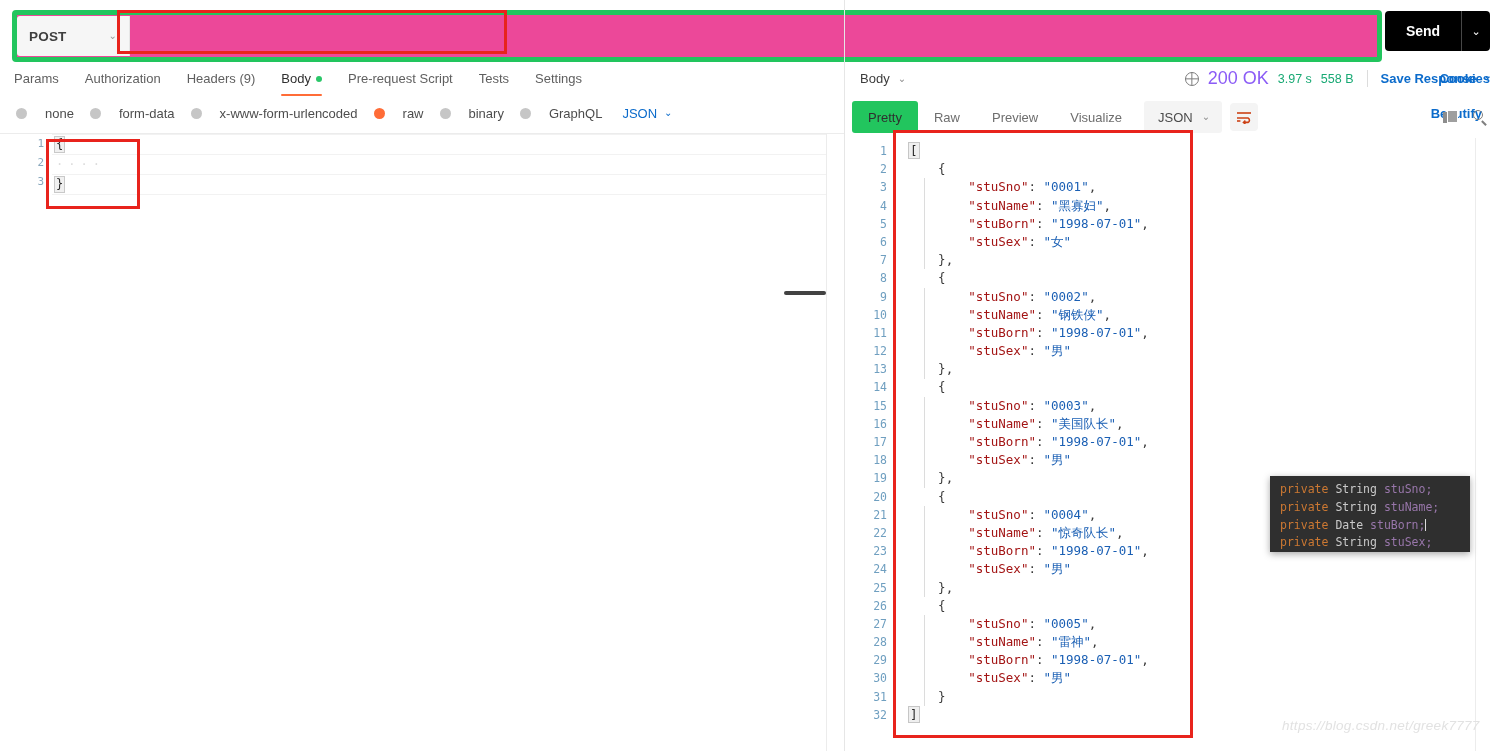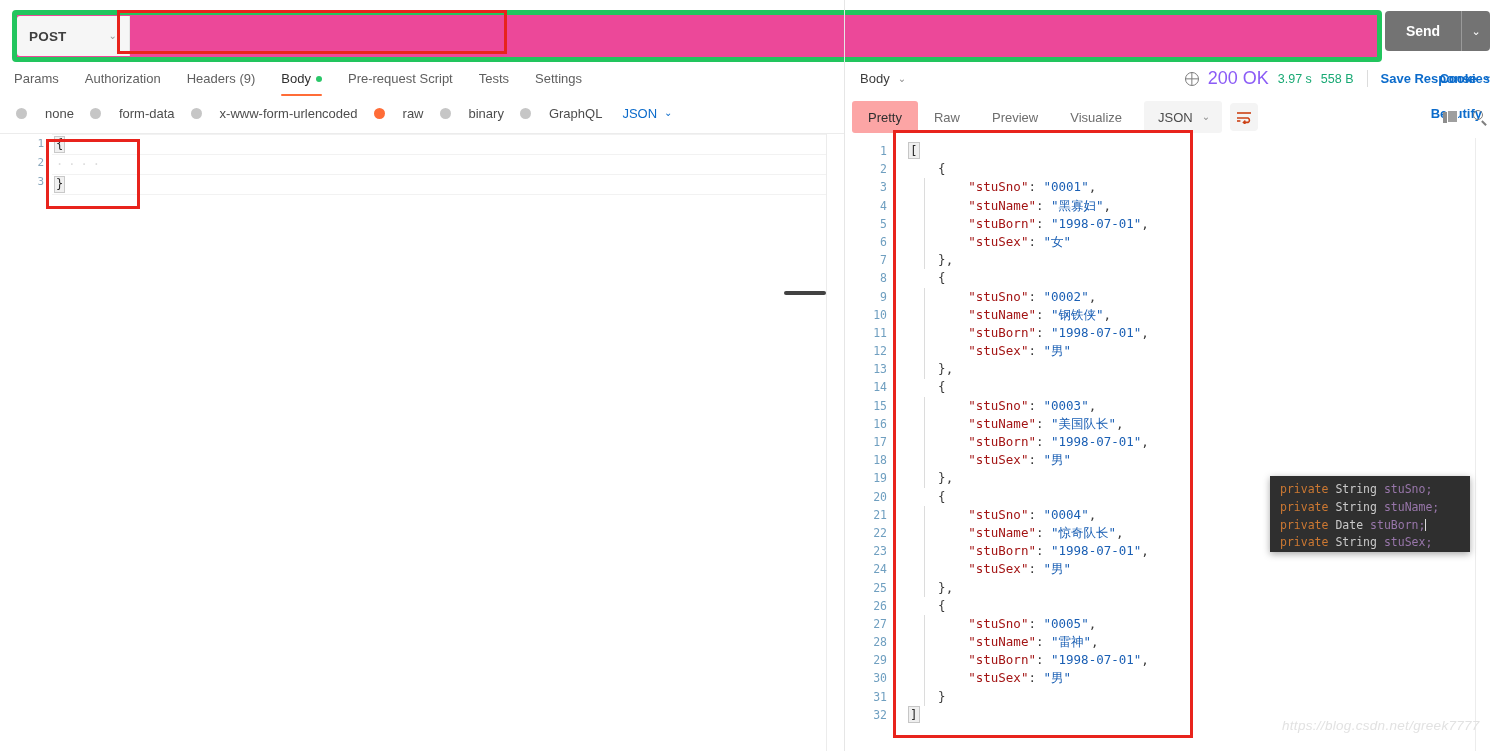--- a/index.html
+++ b/index.html
@@ -14,21 +14,21 @@
   .urlbar{position:absolute;left:0;top:0;width:1510px;height:62px;background:#fff;}
   .url-wrap{position:absolute;left:12px;top:10px;width:1360px;height:42px;
     border:5px solid #22c55e;border-radius:4px;background:#ec4899;display:flex;align-items:center;}
   .method{width:113px;height:40px;background:#f6f6f6;border-right:1px solid #e6e6e6;
     display:flex;align-items:center;justify-content:space-between;padding:0 12px;box-sizing:border-box;
     border-radius:3px 0 0 3px;cursor:pointer;}
   .method-label{font-weight:bold;font-size:13.5px;color:#3f3f3f;letter-spacing:.2px;}
   .chev{color:#9a9a9a;font-size:10px;line-height:1;}
   .url-input{flex:1;height:40px;display:flex;align-items:center;padding-left:16px;
     font-size:14px;color:#3d3d3d;cursor:text;}
-  .send-btn{position:absolute;left:1385px;top:11px;width:105px;height:40px;background:#737373;
+  .send-btn{position:absolute;left:1385px;top:11px;width:105px;height:40px;background:#000000;
     border-radius:4px;display:flex;align-items:center;overflow:hidden;cursor:pointer;}
   .send-main{flex:1;display:flex;align-items:center;justify-content:center;color:#fff;
     font-weight:bold;font-size:14px;height:100%;}
   .send-sep{width:1px;height:100%;background:rgba(255,255,255,.28);}
   .send-caret{width:28px;display:flex;align-items:center;justify-content:center;color:#fff;font-size:11px;height:100%;}
 
   
   .req-tabs{position:absolute;left:0;top:62px;width:845px;height:33px;display:flex;align-items:center;padding-left:14px;box-sizing:border-box;}
   .rt{font-size:13px;color:#5f5f5f;margin-right:26px;position:relative;cursor:pointer;white-space:nowrap;}
   .rt.active{color:#2f2f2f;}
@@ -74,21 +74,21 @@
   .meta-ok{color:#8b5cf6;font-size:18px;}
   .meta-t{color:#19a974;font-size:12.5px;}
   .meta-s{color:#19a974;font-size:12.5px;}
   .meta-div{width:1px;height:17px;background:#dcdcdc;margin:0 4px;}
   .save-resp{color:#0b6bcb;font-size:13px;font-weight:bold;display:flex;cursor:pointer;}
   .save-resp .chev{color:#0b6bcb;margin-left:7px;}
 
   
   .resp-tabs{position:absolute;left:852px;top:101px;height:32px;display:flex;align-items:center;}
   .st{height:32px;padding:0 16px;display:flex;align-items:center;font-size:13px;color:#6e6e6e;cursor:pointer;border-radius:3px;}
-  .st.active{background:#fca5a5;color:#2f2f2f;}
+  .st.active{background:#22c55e;color:#2f2f2f;}
   .st-json{display:flex;align-items:center;height:32px;padding:0 12px 0 14px;background:#f4f4f4;border-radius:3px;margin-left:6px;
     font-size:13px;color:#4a4a4a;cursor:pointer;}
   .st-json .chev{margin-left:9px;color:#8d8d8d;}
   .wrap-btn{width:28px;height:28px;background:#f4f4f4;border-radius:4px;margin-left:8px;
     display:flex;align-items:center;justify-content:center;cursor:pointer;}
   .resp-actions{position:absolute;right:22px;top:101px;height:32px;display:flex;align-items:center;gap:16px;}
   .copy-ic{position:relative;width:14px;height:14px;cursor:pointer;}
   .copy-ic::before{content:"";position:absolute;left:0;top:2px;width:9px;height:11px;background:#8d8d8d;}
   .copy-ic::after{content:"";position:absolute;left:4px;top:0;width:9px;height:11px;background:#9f9f9f;border:1px solid #fff;box-sizing:content-box;}
   .search-ic{width:15px;height:15px;position:relative;cursor:pointer;}

